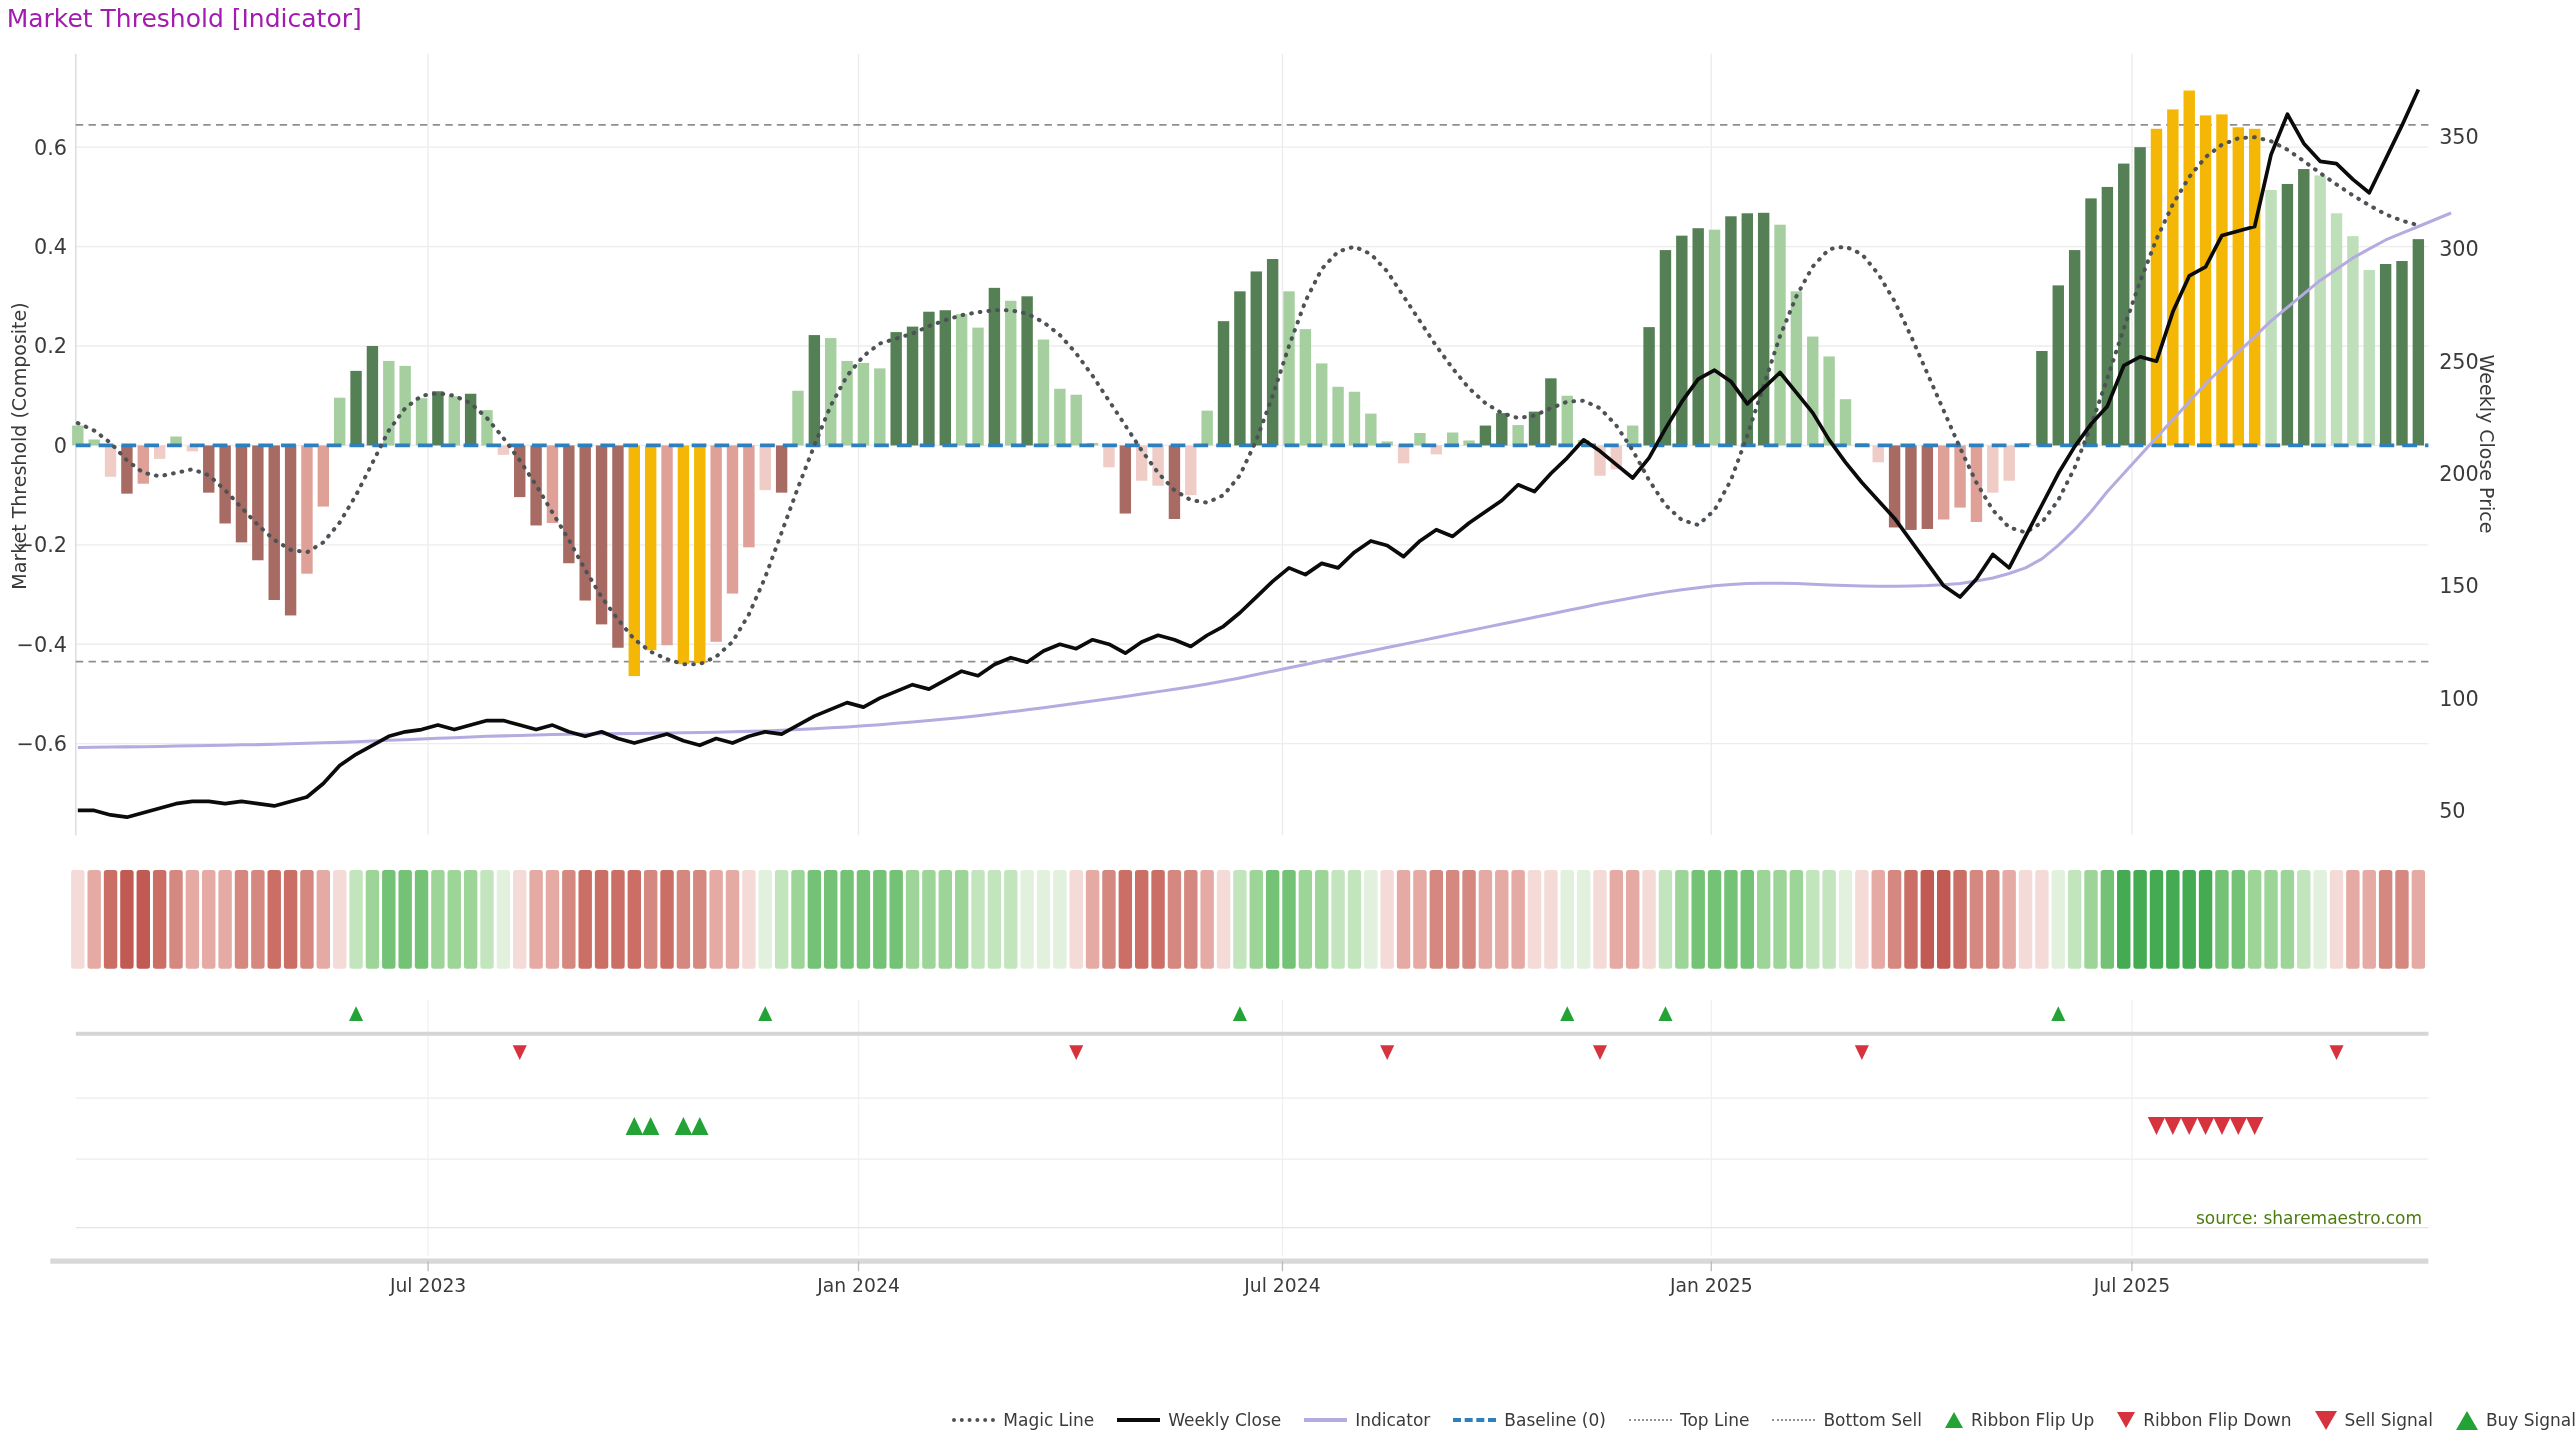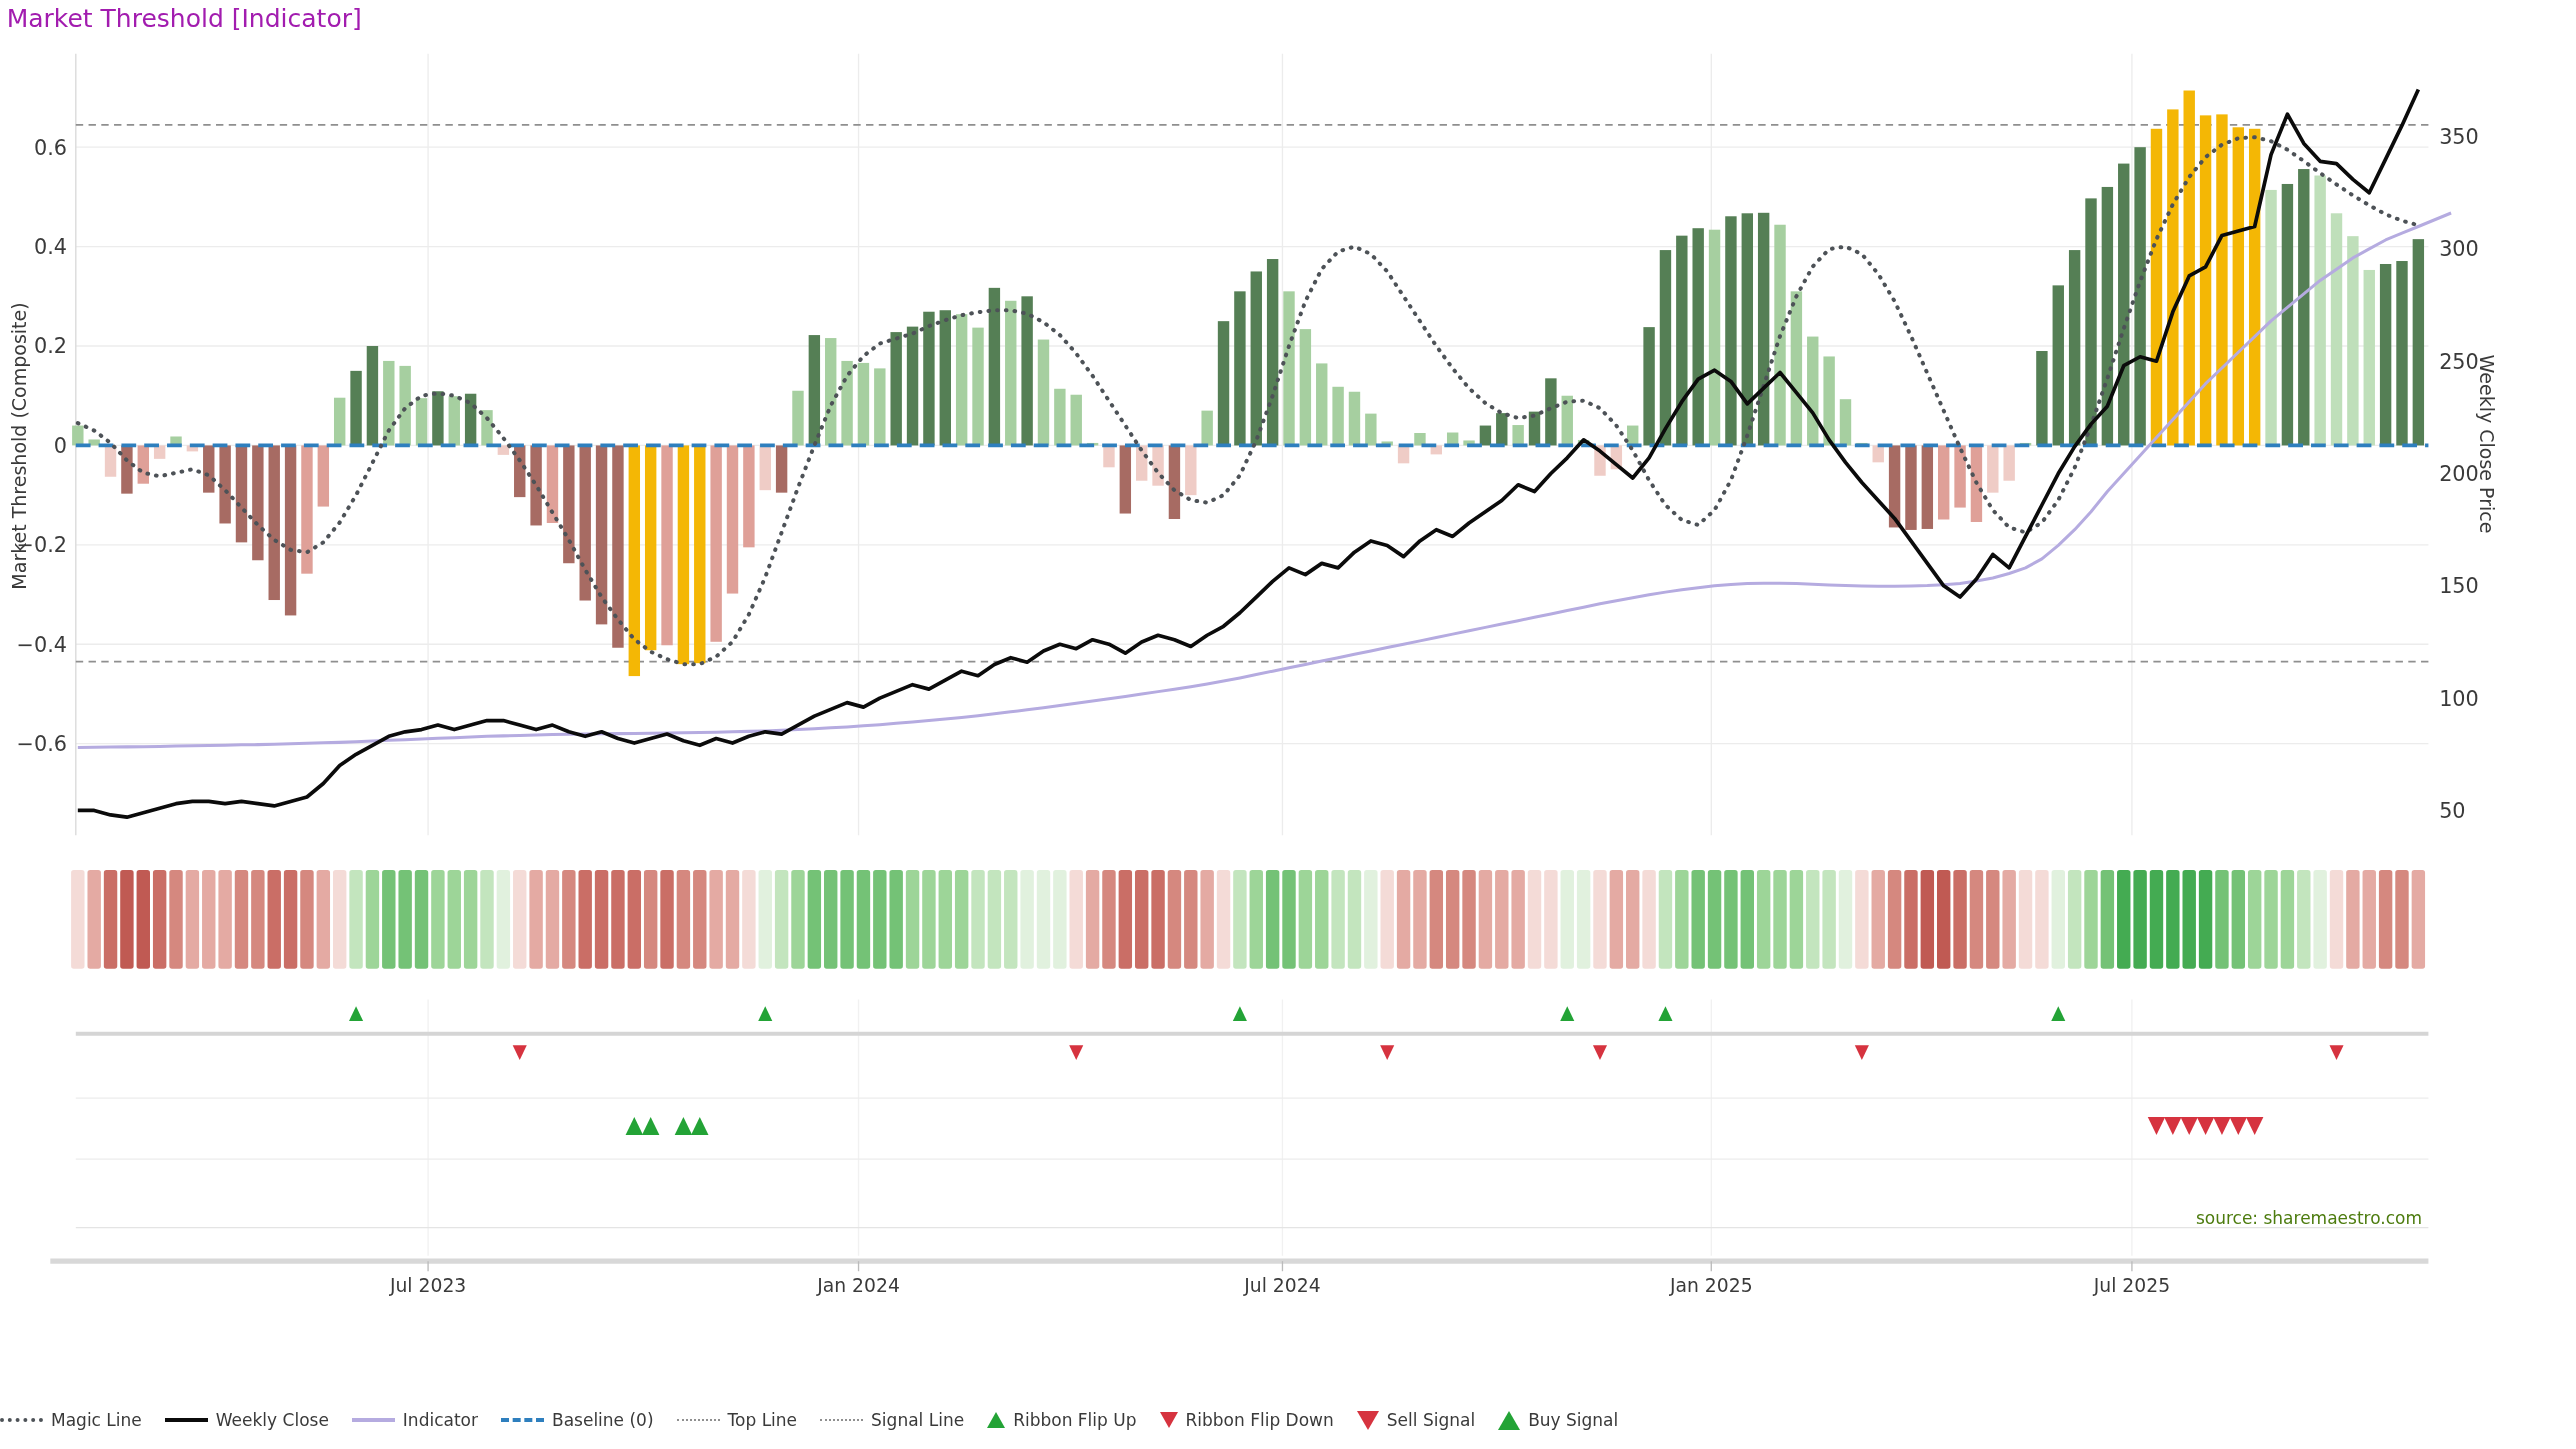--- a/index.html
+++ b/index.html
@@ -5,21 +5,21 @@
   html,body{margin:0;padding:0;background:#fff;}
   .stage{position:relative;width:2576px;height:1449px;background:#ffffff;overflow:hidden;
          font-family:"DejaVu Sans","Liberation Sans",sans-serif;}
   .page-title{position:absolute;left:6.7px;top:4px;font-size:25px;color:#a21caf;}
   .yaxis-title-left{position:absolute;left:-182px;top:435px;width:402px;text-align:center;
         transform:rotate(-90deg);font-size:19px;color:#3a3a3a;}
   .yaxis-title-right{position:absolute;left:2286px;top:433px;width:402px;text-align:center;
         transform:rotate(90deg);font-size:19px;color:#3a3a3a;}
   .source-note{position:absolute;right:154px;top:1208px;font-size:17px;color:#4d7c0f;}
   svg{position:absolute;left:0;top:0;}
-  .legend{position:absolute;left:0;top:1410px;width:2576px;display:flex;justify-content:flex-start;
+  .legend{position:absolute;left:0;top:1410px;width:2576px;display:flex;justify-content:flex-end;
           align-items:center;gap:23px;font-size:17px;color:#3a3a3a;}
   .legend-item{display:inline-flex;align-items:center;gap:8px;white-space:nowrap;}
   .lm{display:inline-block;width:43px;height:0;}
   .lm-magic{border-top:4px dotted #4d5257;}
   .lm-close{border-top:4.7px solid #0b0b0b;}
   .lm-composite{border-top:4px solid #b5abe0;}
   .lm-baseline{border-top:4px dashed #2e7fbe;}
   .lm-topline,.lm-bottomline{border-top:2.7px dotted #8f8f8f;}
   .tri{display:inline-block;width:0;height:0;}
   .tri-up{border-left:9.4px solid transparent;border-right:9.4px solid transparent;border-bottom:16px solid #23a336;}
@@ -443,21 +443,21 @@
       <span class="legend-item">
         <span class="lm lm-baseline"></span>
         <span>Baseline (0)</span>
       </span>
       <span class="legend-item">
         <span class="lm lm-topline"></span>
         <span>Top Line</span>
       </span>
       <span class="legend-item">
         <span class="lm lm-bottomline"></span>
-        <span>Signal Line</span>
+        <span>Bottom Sell</span>
       </span>
       <span class="legend-item">
         <span class="tri tri-up"></span>
         <span>Ribbon Flip Up</span>
       </span>
       <span class="legend-item">
         <span class="tri tri-down"></span>
         <span>Ribbon Flip Down</span>
       </span>
       <span class="legend-item">

